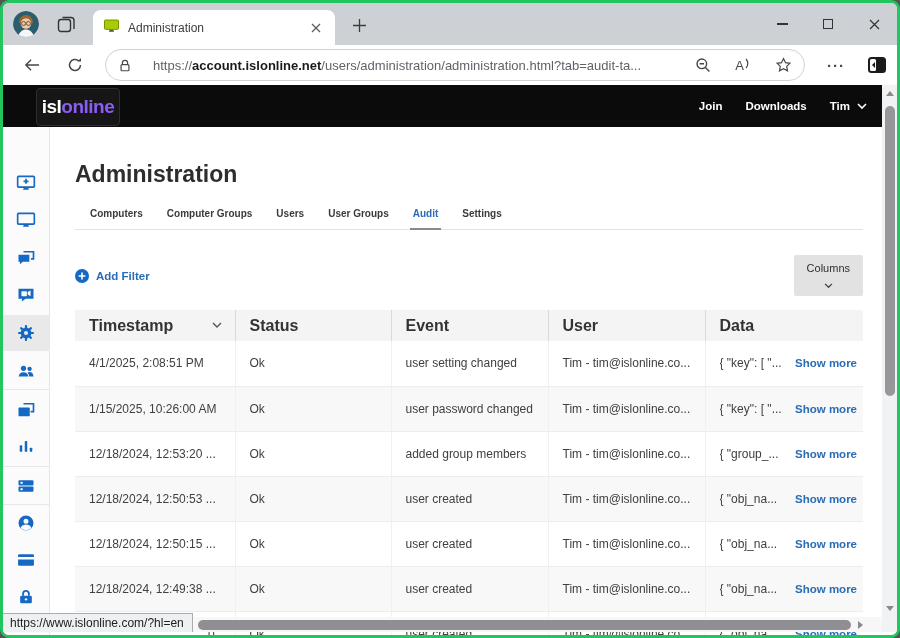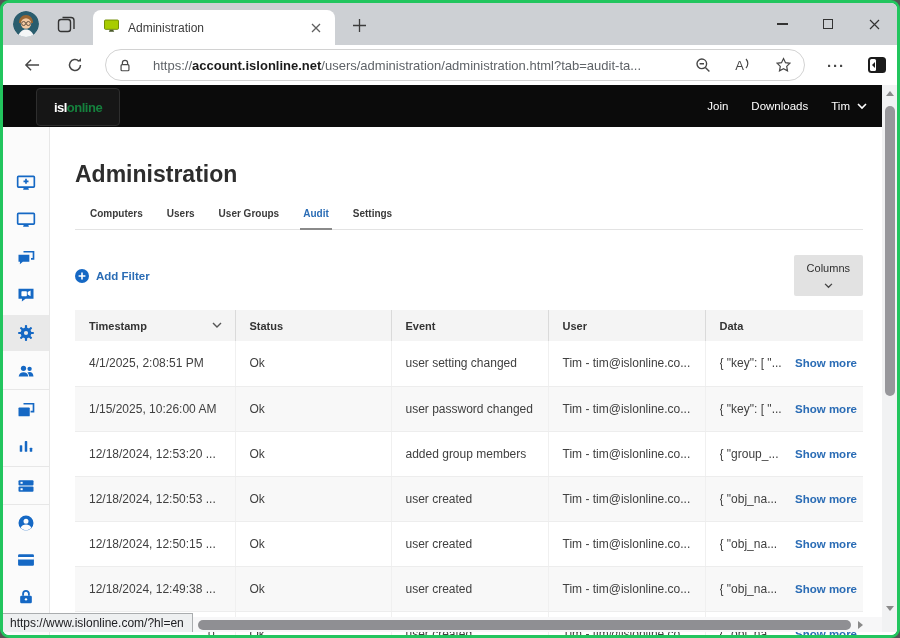--- a/index.html
+++ b/index.html
@@ -37,25 +37,25 @@
   .abar-icons { margin-left:auto; display:flex; align-items:center; gap:24px; }
   .readaloud { display:flex; align-items:flex-start; gap:1px; font-size:13px; color:#474747; cursor:pointer; }
   .dots { margin-left:22px; font-size:15px; font-weight:700; color:#474747; letter-spacing:1px; cursor:pointer; }
   .copilot { margin-left:22px; width:20px; height:20px; cursor:pointer; }
 
   
   .navbar { position:absolute; left:0; top:82px; width:100%; height:42px; background:#0b0b0b;
     display:flex; align-items:center; }
   .brand { margin-left:33px; width:84px; height:38px; margin-top:2px; background:#161616;
     border:1px solid #2e2e2e; border-radius:4px; display:flex; align-items:center; justify-content:center;
-    font-size:13px; font-weight:700; letter-spacing:-0.5px; cursor:pointer; }
+    font-size:19px; font-weight:700; letter-spacing:-0.5px; cursor:pointer; }
   .brand .isl { color:#fff; }
-  .brand .online { color:#15803d; }
+  .brand .online { color:#8b5cf6; }
   .nav-right { margin-left:auto; padding-right:30px; display:flex; align-items:center; gap:23px; }
-  .nav-link { font-size:11.5px; font-weight:400; color:#fff; cursor:pointer; }
+  .nav-link { font-size:11.5px; font-weight:700; color:#fff; cursor:pointer; }
   .usermenu { display:flex; align-items:center; gap:7px; cursor:pointer; }
 
   
   .sidebar { position:absolute; left:0; top:124px; bottom:0; width:47px; background:#fbfbfb;
     border-right:1px solid #e7e7e7; }
   .s-item { position:absolute; left:0; width:46px; height:36px; display:flex; align-items:center;
     justify-content:center; cursor:pointer; }
   .s-item.active { background:#e9e9e9; }
   .s-div { position:absolute; left:0; width:46px; height:1px; background:#e7e7e7; }
 
@@ -68,21 +68,21 @@
   .tabs .tabitem { font-size:10px; font-weight:700; color:#3a3a3a; padding:0 3px 9px 3px; cursor:pointer; }
   .tabs .tabitem.active { color:#2a6cb5; border-bottom:2px solid #8a8a8a; margin-bottom:-1px; }
   .filterrow { margin-top:25px; width:788px; display:flex; align-items:center; justify-content:space-between;gap:8px; }
   .addfilter { display:flex; align-items:center; gap:7px; cursor:pointer; }
   .addfilter span { font-size:11.5px; font-weight:700; color:#2a6cb5; }
   .columns-btn { background:#e2e2e2; border:none; border-radius:2px; padding:7px 13px; font-size:11px;
     color:#2f2f2f; display:flex; align-items:center; gap:9px; cursor:pointer; font-family:inherit;flex-direction:column; }
 
   table.audit { margin-top:14px; width:788px; border-collapse:collapse; table-layout:fixed; }
   col.c0{width:160px} col.c1{width:156px} col.c2{width:157px} col.c3{width:157px} col.c4{width:158px}
-  th { height:31px; background:#f4f4f4; font-size:11px; font-weight:700; color:#333;
+  th { height:31px; background:#f4f4f4; font-size:16px; font-weight:700; color:#333;
     text-align:left; padding-left:14px; position:relative; cursor:pointer; }
   th + th { border-left:1px solid #dadada; }
   th .sortchev { position:absolute; right:13px; top:12px; }
   td { height:45px; font-size:12px; color:#404040; padding-left:14px; border-bottom:1px solid #ededed;
     white-space:nowrap; overflow:hidden; }
   td + td { border-left:1px solid #f0f0f0; }
   tbody tr:nth-of-type(even) td { background:#f8f8f8; }
   td.peek { padding-left:133px; }
   .data-wrap { display:flex; align-items:center; justify-content:space-between; padding-right:6px; }
   .data-frag { overflow:hidden; white-space:nowrap; }
@@ -308,20 +308,21 @@
         <circle cx="12" cy="14.8" r="1.4" fill="#fff"></circle>
         </svg>
     </div>
   </div>
 
   <div class="main">
     <h1 class="page-title">Administration</h1>
 
     <div class="tabs">
       <span class="tabitem">Computers</span>
+      <span class="tabitem">Computer Groups</span>
       <span class="tabitem">Users</span>
       <span class="tabitem">User Groups</span>
       <span class="tabitem active">Audit</span>
       <span class="tabitem">Settings</span>
     </div>
 
     <div class="filterrow">
       <div class="addfilter">
         <svg width="14" height="14" viewBox="0 0 14 14">
           <circle cx="7" cy="7" r="7" fill="#1568c4"></circle>

